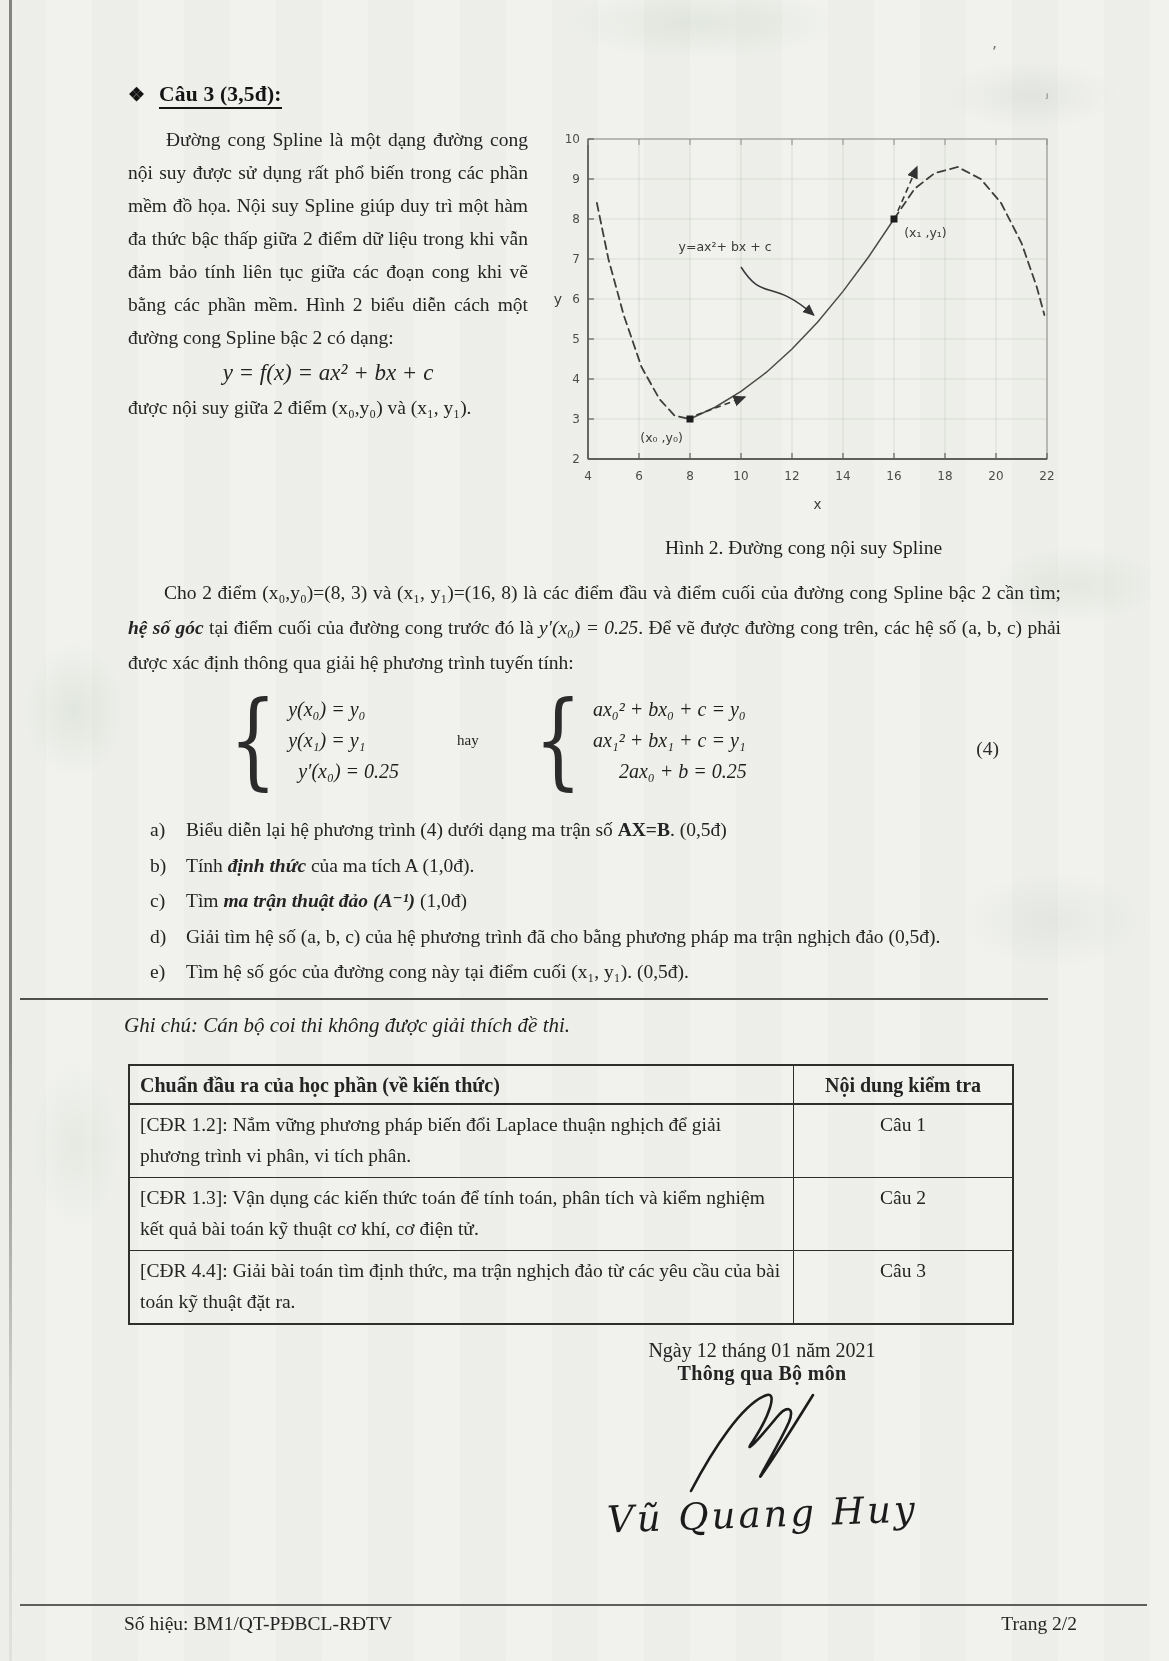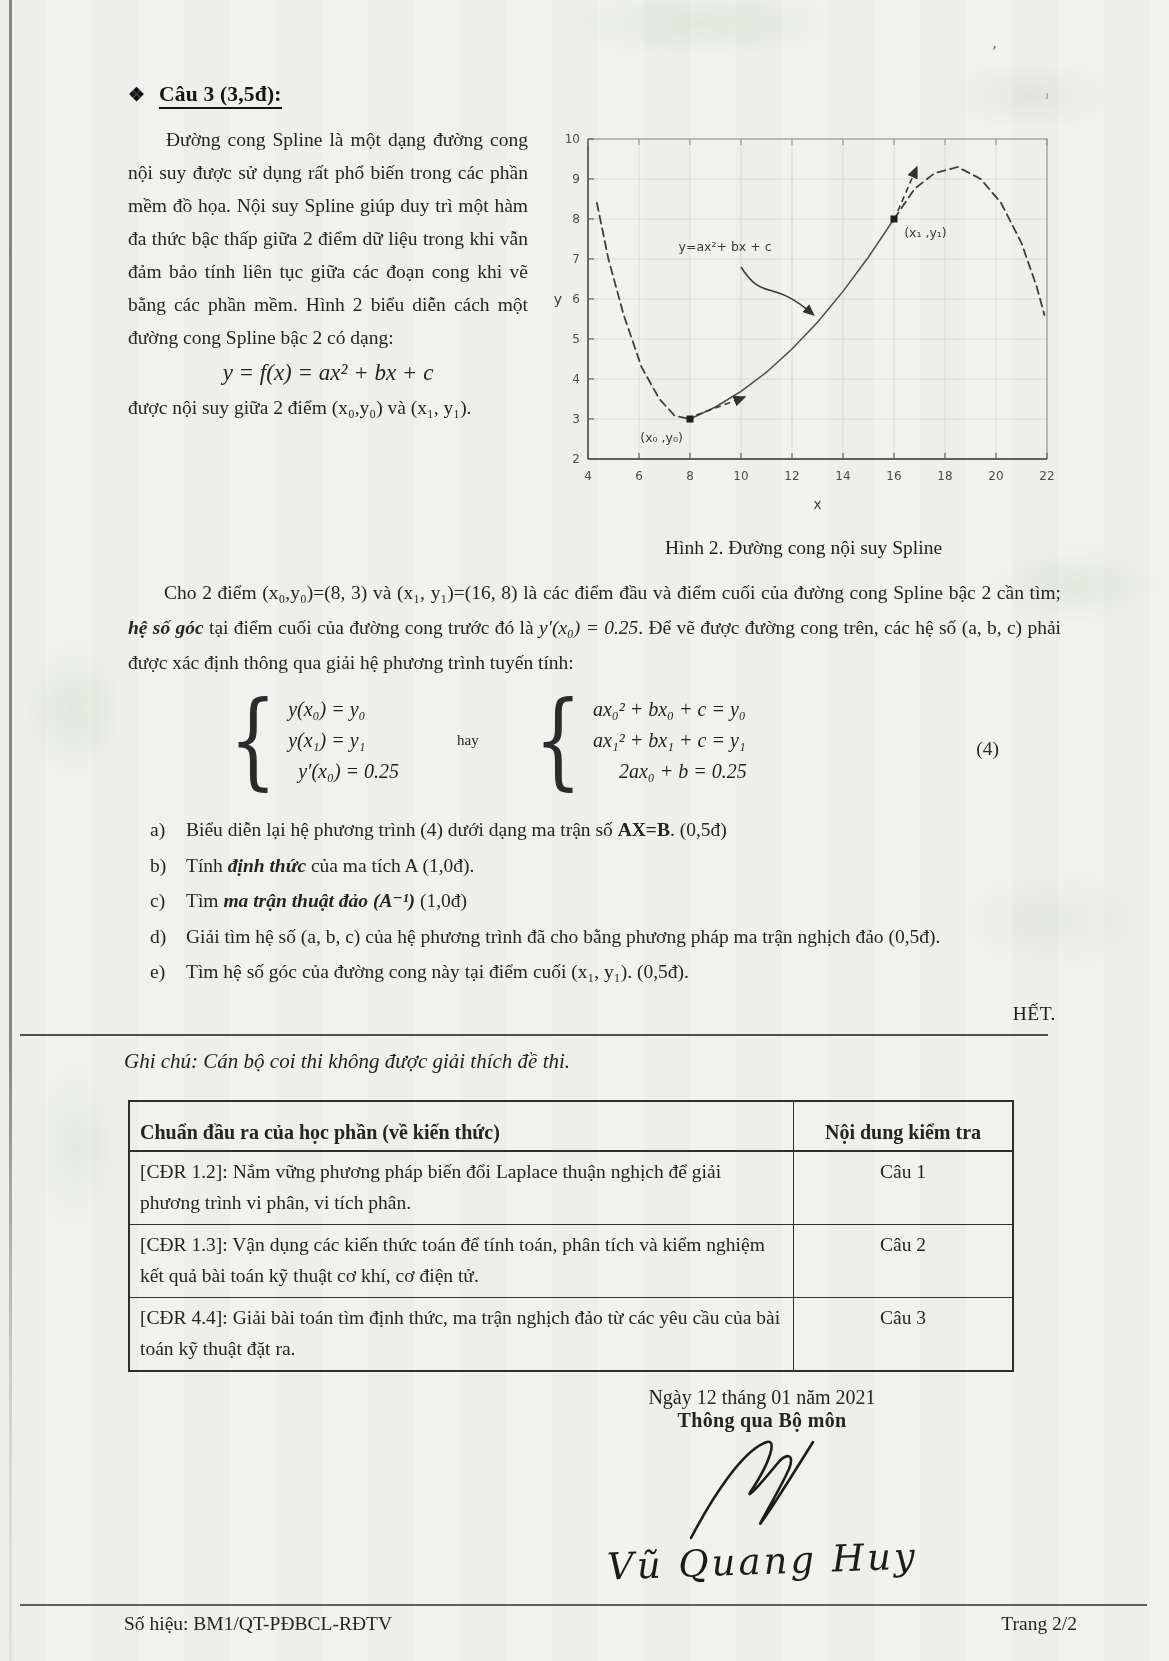--- a/index.html
+++ b/index.html
@@ -51,21 +51,21 @@
   .task-text{flex:1;text-align:justify;}
   .em-b{font-weight:bold;}
   
   .end-mark{text-align:right;font-size:19.5px;margin:14px 5px 0 0;letter-spacing:.5px;color:#1e1e1e;}
   .rule{position:absolute;left:-108px;width:1028px;border-top:2.6px solid #3d3d3b;margin-top:9px;opacity:.9;}
   .note{margin:24px 0 0 -4px;font-style:italic;font-size:21px;color:#1f1f1f;}
   
   .outcomes{border-collapse:collapse;margin-top:26px;width:886px;font-size:19.5px;}
   .outcomes th,.outcomes td{border:1.8px solid #2e2e2c;padding:4px 10px 6px 10px;vertical-align:top;}
   .outcomes{border:2.4px solid #2e2e2c;}
-  .outcomes th{text-align:left;font-size:20px;padding-top:19px;font-family:Liberation Serif, serif;}
+  .outcomes th{text-align:left;font-size:20px;padding-top:8px;font-family:Liberation Serif, serif;}
   .outcomes th.c2,.outcomes td.c2{width:198px;text-align:center;}
   .outcomes td{line-height:31px;margin-top:12px;}
   .outcomes tr.hdr th{border-bottom-width:2.2px;}
   
   .approval{margin-top:14px;display:flex;}
   .approval-inner{margin-left:auto;margin-right:64px;width:470px;text-align:center;}
   .date-line{font-size:20px;}
   .approved-by{font-size:20px;font-weight:bold;letter-spacing:.3px;}
   .sig-flourish{display:block;margin:2px auto 0 auto;}
   .sig-name{display:inline-block;font-family:"DejaVu Serif",serif;font-style:italic;font-size:37px;
@@ -238,21 +238,20 @@
       <li>
         <span class="marker">d)</span>
         <span class="task-text"><span>Giải tìm hệ số (a, b, c) của hệ phương trình đã cho bằng phương pháp ma trận nghịch đảo (0,5đ).</span></span>
       </li>
       <li>
         <span class="marker">e)</span>
         <span class="task-text"><span>Tìm hệ số góc của đường cong này tại điểm cuối (x₁, y₁). (0,5đ).</span></span>
       </li>
     </ol>
 
-    <div class="end-mark">HẾT.</div>
     <div class="rule"></div>
     <p class="note">Ghi chú: Cán bộ coi thi không được giải thích đề thi.</p>
 
     <table class="outcomes">
       <tbody>
           <tr class="hdr">
         <th>Chuẩn đầu ra của học phần (về kiến thức)</th>
         <th class="c2">Nội dung kiểm tra</th>
       </tr>
       <tr>

